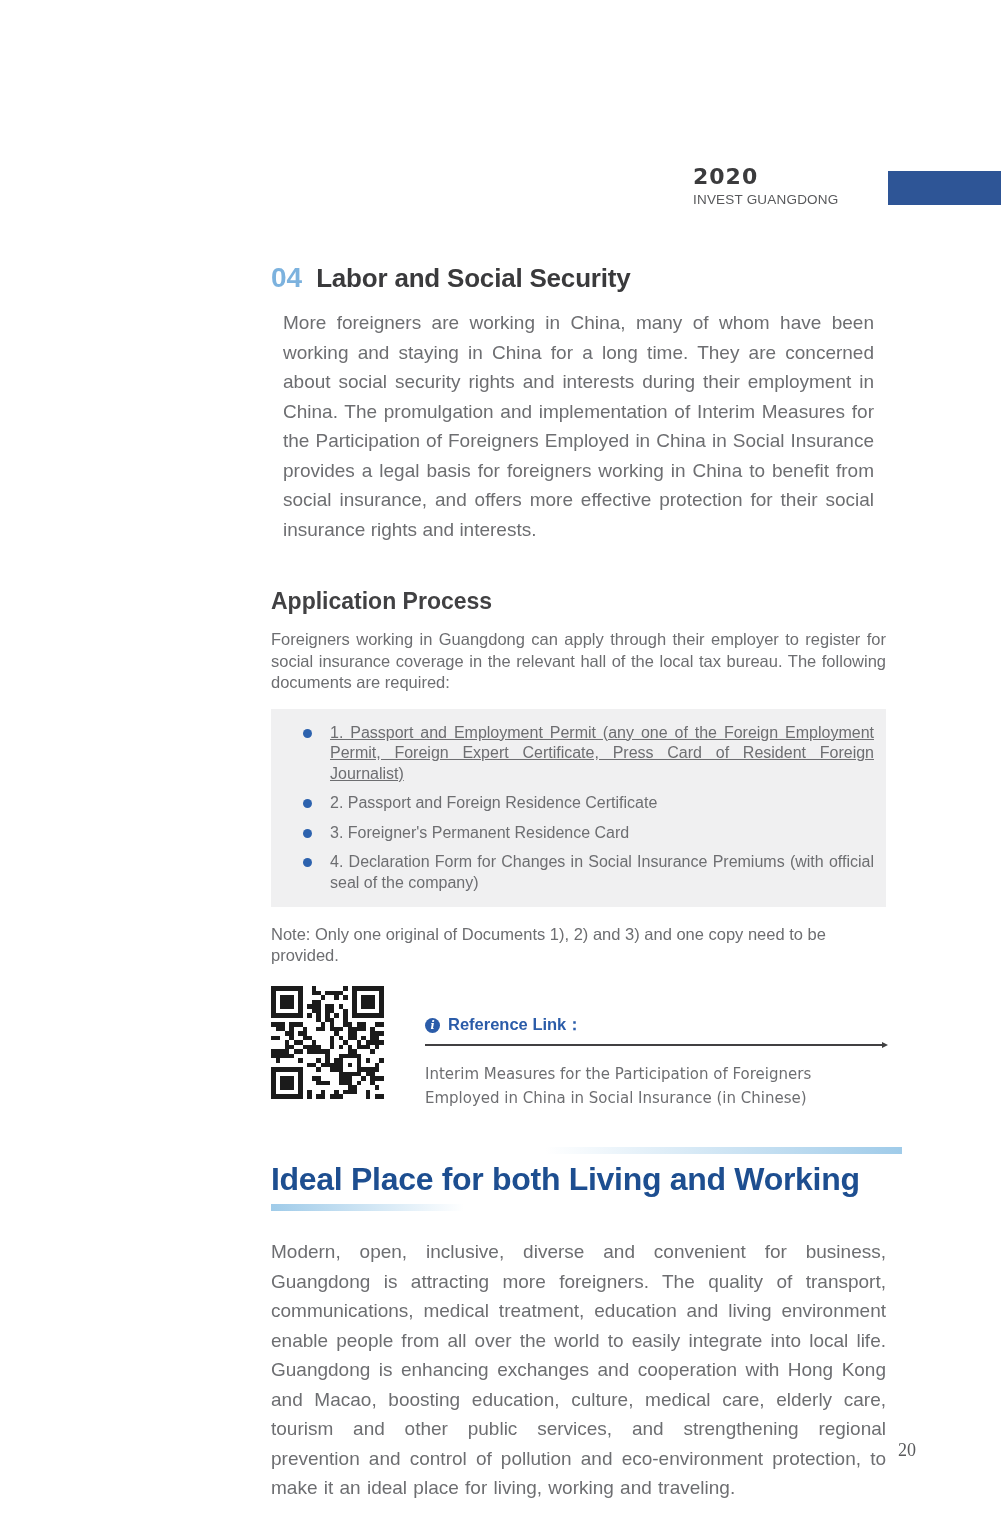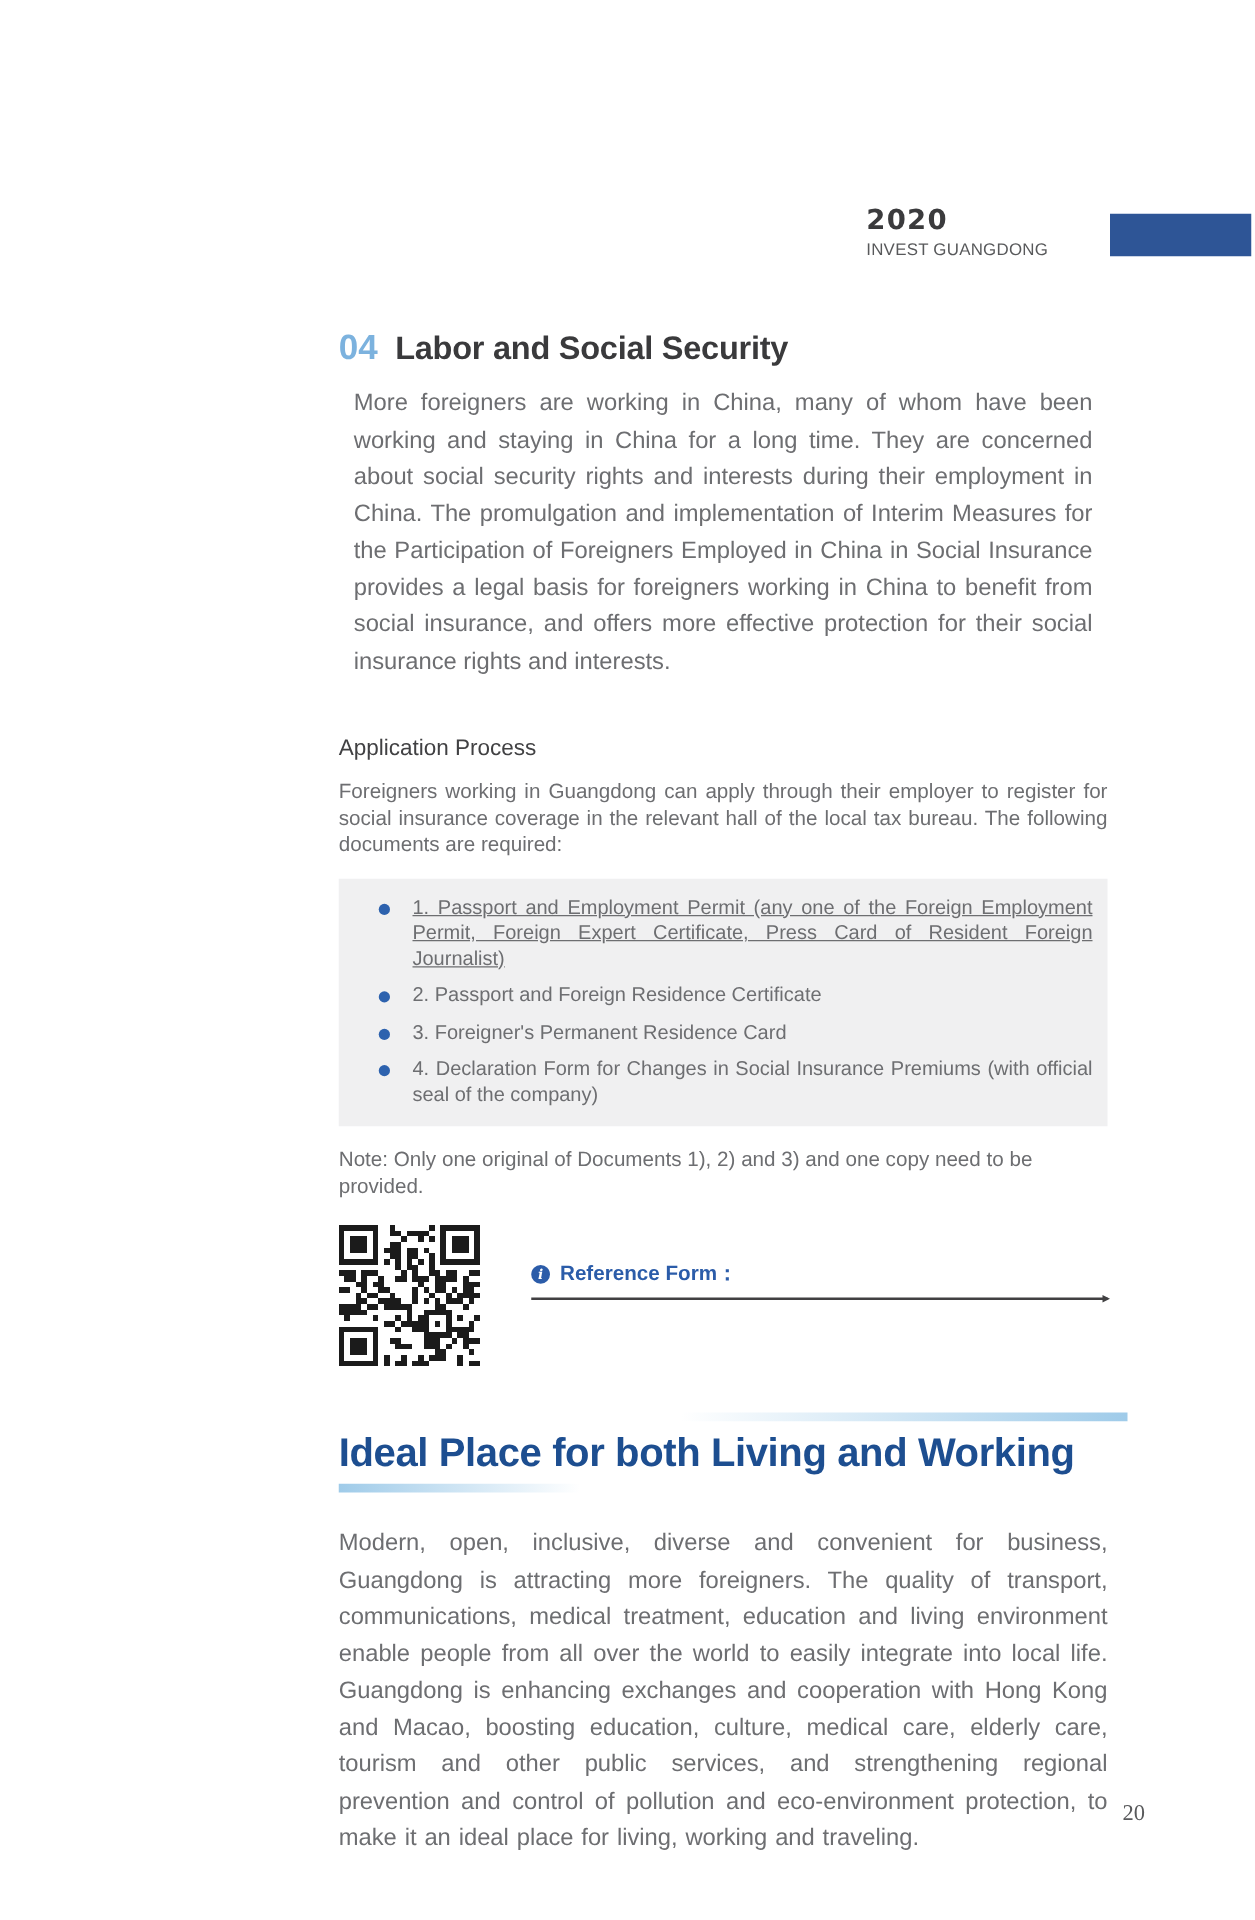--- a/index.html
+++ b/index.html
@@ -28,21 +28,21 @@
 
   
   .col{position:absolute;left:271px;top:262px;width:615px;}
 
   .sec-title{margin:0 0 14px 0;display:flex;align-items:baseline;gap:14px;}
   .sec-num{font-size:28px;font-weight:700;color:var(--c-section-number);}
   .sec-name{font-size:26px;font-weight:700;color:var(--c-heading-dark);letter-spacing:-0.2px;}
 
   .intro{margin:12px;font-size:19px;line-height:29.5px;text-align:justify;color:var(--c-body);}
 
-  .app-heading{margin:44px 0 0 0;font-size:18px;font-weight:400;color:#414143;}
+  .app-heading{margin:44px 0 0 0;font-size:23px;font-weight:700;color:#414143;}
   .app-intro{margin:14px 0 0 0;font-size:16.5px;line-height:21.5px;text-align:justify;}
 
   .doc-box{margin-top:15px;background:var(--c-box);padding:14px 12px 14px 0;}
   .doc-box ul{list-style:none;margin:0;padding:0;}
   .doc-box li{
     position:relative;margin:9px 0 0 59px;padding-left:0;
     font-size:16px;line-height:20.5px;text-align:justify;
   }
   .doc-box li:first-child{margin-top:0;text-decoration:underline;}
   .dot{
@@ -333,23 +333,24 @@
             <rect x="1" y="19" width="5" height="5" fill="#fff"></rect>
             <rect x="2" y="20" width="3" height="3"></rect>
             <rect x="15" y="15" width="5" height="5"></rect>
             <rect x="16" y="16" width="3" height="3" fill="#fff"></rect>
             <rect x="17" y="17" width="1" height="1"></rect>
           </svg>
       </div>
       <div class="ref">
         <div class="ref-head">
           <span class="info-icon">i</span>
-          <span class="ref-label">Reference Form：</span>
+          <span class="ref-label">Reference Link：</span>
         </div>
         <div class="ref-line"></div>
+        <p class="ref-text">Interim Measures for the Participation of Foreigners Employed in China in Social Insurance (in Chinese)</p>
       </div>
     </div>
 
     <div class="living-wrap">
       <div class="accent-top"></div>
       <h1 class="living-title">Ideal Place for both Living and Working</h1>
       <div class="accent-bottom"></div>
     </div>
     <p class="living-body">Modern, open, inclusive, diverse and convenient for business, Guangdong is attracting more foreigners. The quality of transport, communications, medical treatment, education and living environment enable people from all over the world to easily integrate into local life. Guangdong is enhancing exchanges and cooperation with Hong Kong and Macao, boosting education, culture, medical care, elderly care, tourism and other public services, and strengthening regional prevention and control of pollution and eco-environment protection, to make it an ideal place for living, working and traveling.</p>
 

